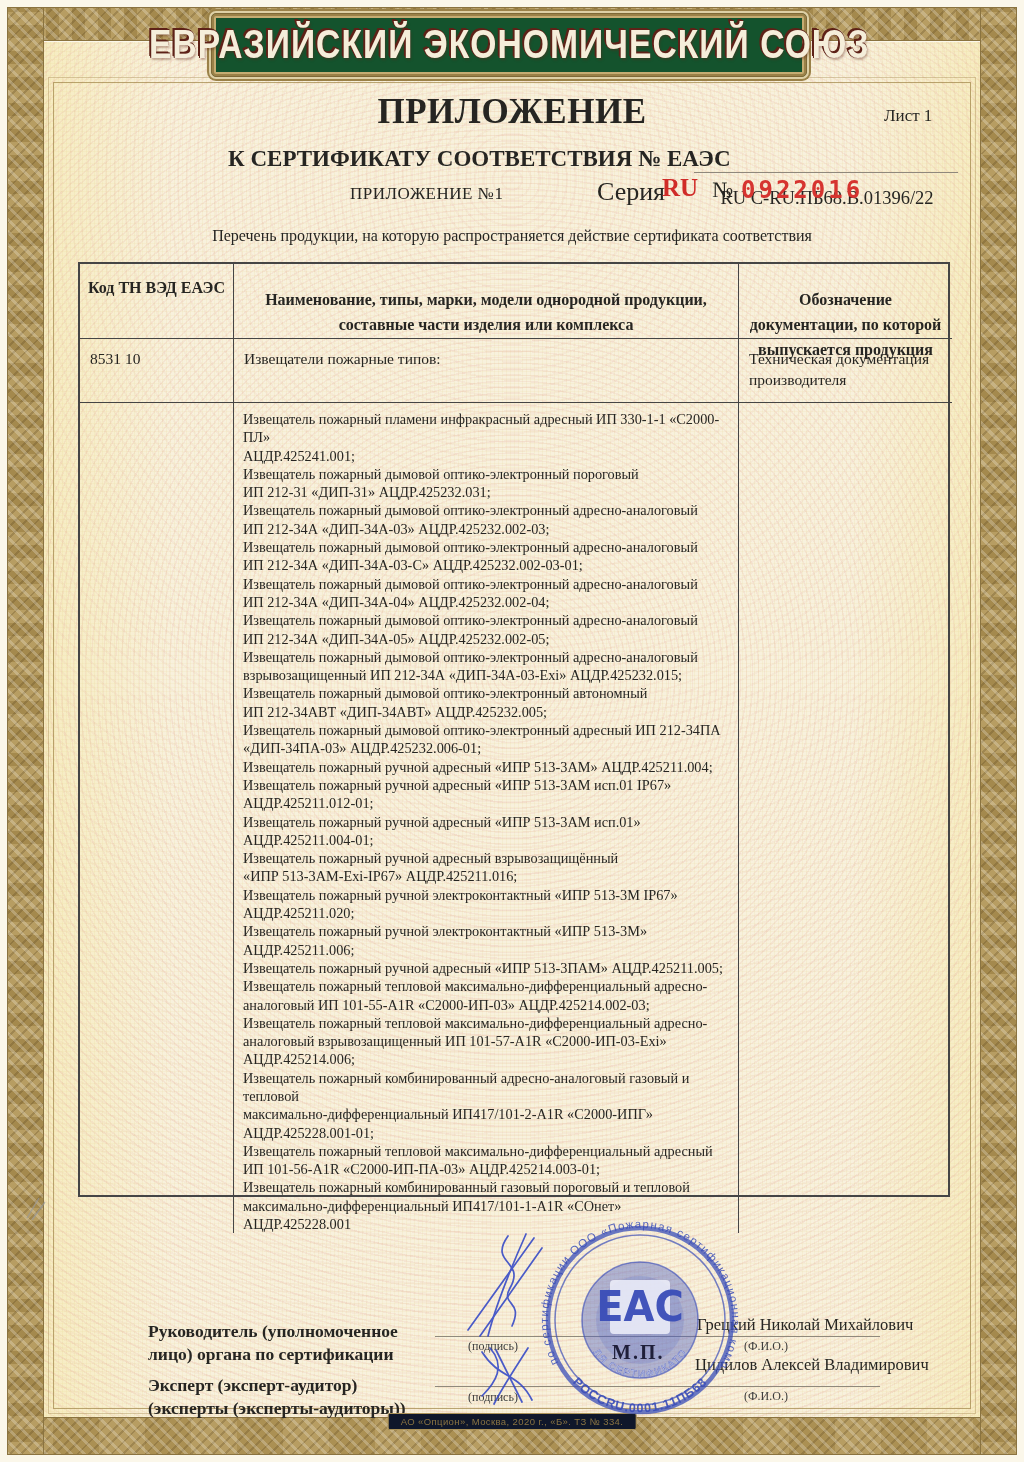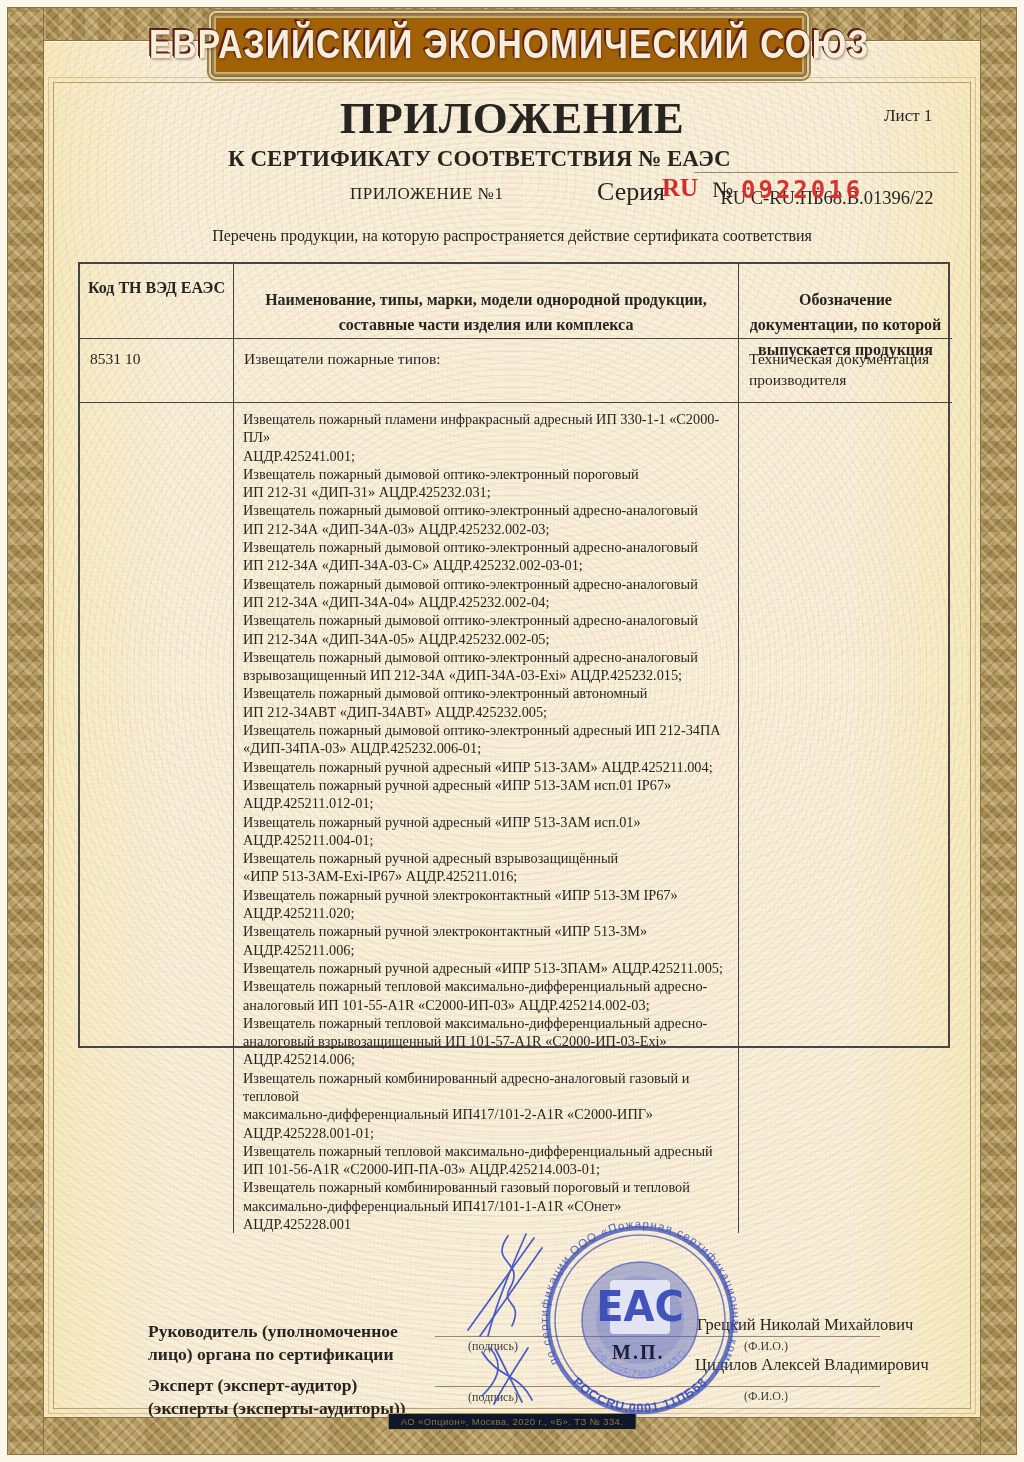--- a/index.html
+++ b/index.html
@@ -40,47 +40,47 @@
       repeating-linear-gradient(0deg, rgba(226,204,120,.10) 0 1px, rgba(0,0,0,0) 1px 4px),
       linear-gradient(90deg, rgba(243,226,138,.35), rgba(243,226,138,0) 14%, rgba(243,226,138,0) 86%, rgba(243,226,138,.35)),
       #f8f1dd;
   }
   .frame  { position:absolute; left:53px; top:82px; right:53px; bottom:53px; z-index:2;
             border:1.5px solid rgba(164,138,78,.75); }
   .frame2 { position:absolute; left:48px; top:77px; right:48px; bottom:48px; z-index:2;
             border:1px solid rgba(164,138,78,.4); }
   
   .banner { position:absolute; left:211px; top:13px; width:596px; height:64px; z-index:50;
-    background:#a16207; border:1px solid #7e6937; border-radius:5px;
+    background:#14532d; border:1px solid #7e6937; border-radius:5px;
     box-shadow: inset 0 0 0 2px #9a8148, inset 0 0 0 4px #c5ac72, 0 0 0 2px #ded0a6, 0 0 0 4px #9a8148;
     display:flex; align-items:center; justify-content:center;
   }
   .banner-text {
     font-family:"Liberation Sans","DejaVu Sans",sans-serif; font-weight:800;
     font-size:33px; letter-spacing:1px; white-space:nowrap;
     color:#f5eeda; transform:scale(1.02,1.22);
     text-shadow:-1px -1px 0 #5e2218, -2px -2px 0 #5e2218, 0 -1px 0 #5e2218, -1px 0 0 #5e2218, 1px 1px 2px rgba(94,34,24,.35);
   }
   
   .title { position:absolute; left:0; top:92px; width:1024px; text-align:center; z-index:10;
-    font-size:45px; font-weight:bold; letter-spacing:.5px; }
+    font-size:35px; font-weight:bold; letter-spacing:.5px; }
   .sheet { position:absolute; left:884px; top:106px; z-index:10; font-size:17px; }
   .subtitle { position:absolute; left:228px; top:146px; z-index:10; font-size:23px; font-weight:bold; }
   .certnum { position:absolute; left:696px; top:147px; width:262px; text-align:center; z-index:10; font-size:18.5px;margin-top:41px; }
   .certline { position:absolute; left:694px; top:172px; width:264px; border-top:1.2px solid #8f887c; z-index:10; }
   .annex { position:absolute; left:308px; top:184px; z-index:10; font-size:17px; letter-spacing:.5px;margin-left:42px; }
   .series-label { position:absolute; left:597px; top:177px; z-index:10; font-size:26px; }
   .series-value { position:absolute; left:662px; top:174px; z-index:10; font-size:25px; font-weight:bold; color:#d02c28; }
   .num-sign { position:absolute; left:712px; top:177px; z-index:10; font-size:22px; }
   .blank-number { position:absolute; left:741px; top:176px; z-index:10;
     font-family:"DejaVu Sans Mono","Liberation Mono",monospace; font-weight:bold;
     font-size:24px; letter-spacing:3px; color:#d63430; }
   .intro { position:absolute; left:0; top:227px; width:1024px; text-align:center; z-index:10; font-size:16px; }
   
-  .tbl { position:absolute; left:78px; top:262px; width:872px; height:786px; z-index:10;
+  .tbl { position:absolute; left:78px; top:262px; width:872px; height:935px; z-index:10;
     display:grid; grid-template-columns:154px 505px 213px; grid-template-rows:75px 64px 1fr;
     border:2px solid #454545; }
   .cell { border-right:1.5px solid #454545; border-bottom:1.5px solid #454545; white-space:pre-line; }
   .cell.lastcol { border-right:none; }
   .cell.lastrow { border-bottom:none; }
   .th { font-weight:bold; font-size:16px; line-height:25px; text-align:center; padding-top:23px; }
   .th.code-h { padding-top:11px; }
   .td { font-size:15.5px; line-height:21px; padding:9px 10px; }
   .products { font-size:14.3px; line-height:18.3px; padding:7px 8px 0 9px; }
   

